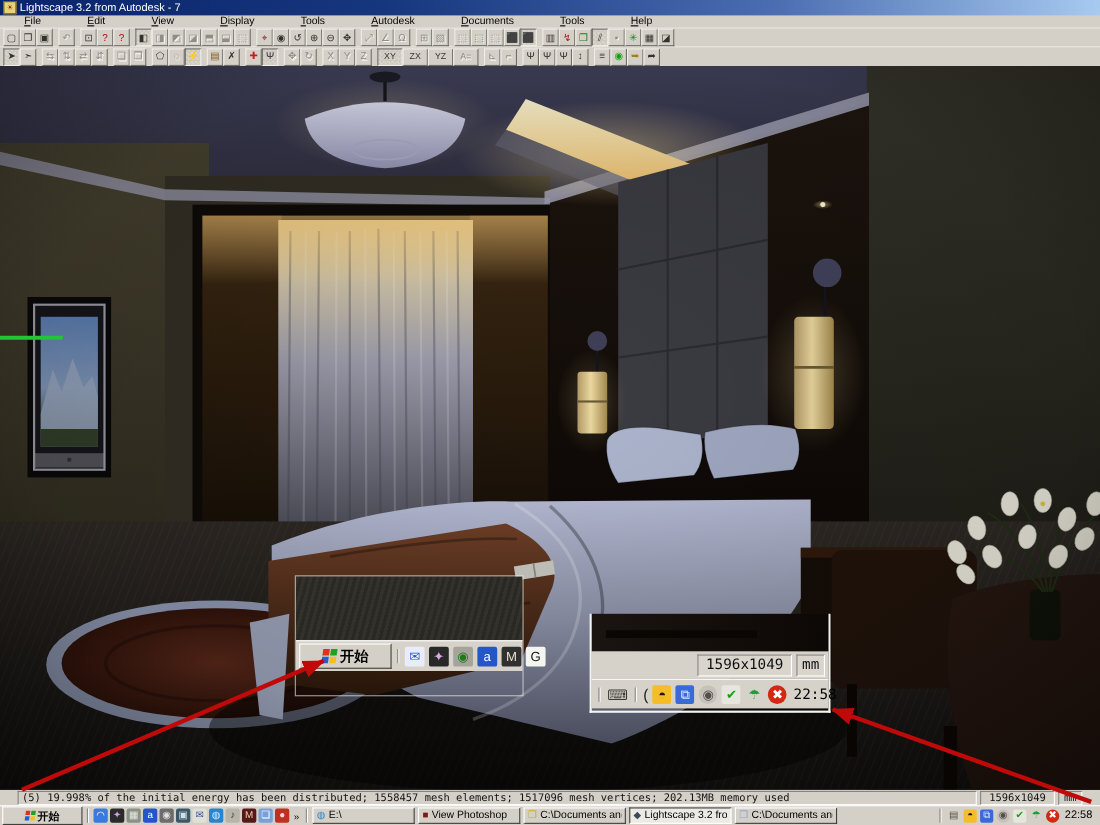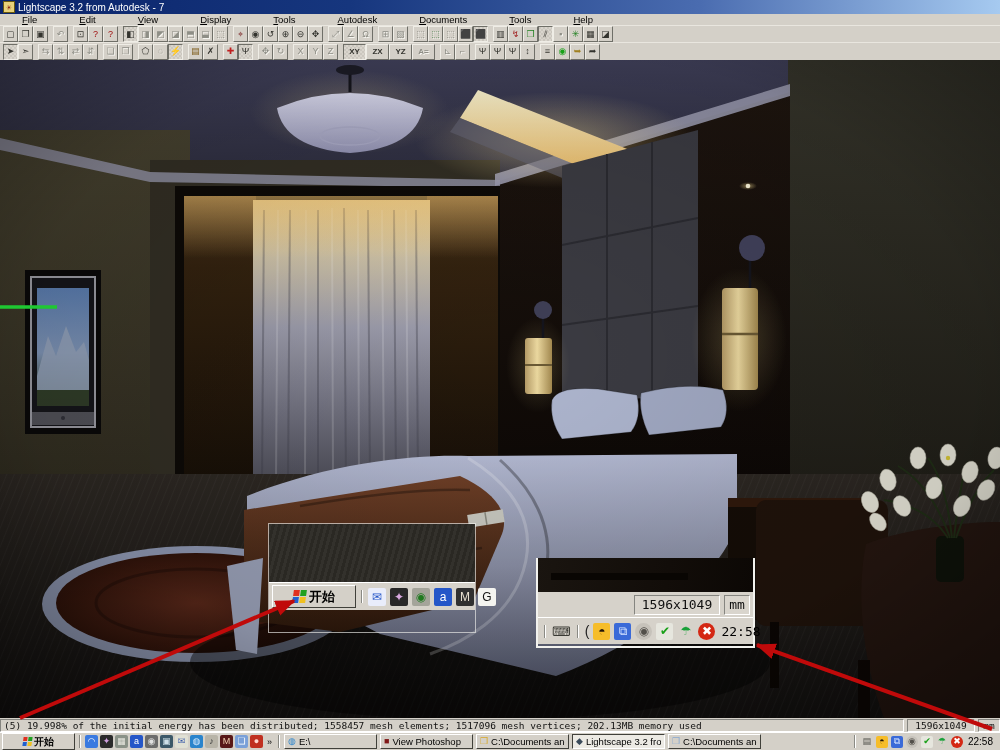--- a/index.html
+++ b/index.html
@@ -16,31 +16,31 @@
   .menu-item{padding:0 21px;line-height:11px;cursor:default;}
   .menu-item::first-letter{text-decoration:underline;}
   .toolbar{height:17px;display:flex;align-items:center;padding-left:3px;background:#d4d0c8;
     border-top:1px solid #e9e6df;box-sizing:border-box;}
   #tb2{height:18px;}
   .tgroup{display:flex;margin-right:5px;}
   .tbtn{width:13px;height:14px;display:flex;align-items:center;justify-content:center;
     background:#d4d0c8;border:1px solid;border-color:#efede6 #6f6f68 #6f6f68 #efede6;cursor:pointer;}
   .tbtn i{font-style:normal;font-size:9px;line-height:1;color:#33332e;}
   .tbtn.w{width:21px;}
-  .tbtn.w i{font-size:8px;font-weight:bold;text-align:right;}
+  .tbtn.w i{font-size:8px;font-weight:normal;text-align:right;}
   .tbtn.p{border-color:#6f6f68 #efede6 #efede6 #6f6f68;
     background:repeating-conic-gradient(#d9d5cd 0 25%,#cbc7bf 0 50%) 0 0/4px 4px;}
   .tbtn.d i{color:#8e8e86;text-shadow:1px 1px 0 #f6f5f0;}
 
   
   .viewport{position:relative;width:1000px;height:658px;background:#141216;overflow:hidden;}
   .viewport svg{display:block;}
 
   
-  .statusbar{height:14px;display:flex;align-items:center;background:#d4d0c8;padding:0 0;gap:3px;box-sizing:border-box;}
+  .statusbar{height:14px;display:flex;align-items:center;background:#d4d0c8;padding:0 16px;gap:3px;box-sizing:border-box;}
   .sb-msg{flex:1;height:11px;line-height:11px;border:1px solid;border-color:#858580 #fff #fff #858580;
     padding:0 3px;font-family:"DejaVu Sans Mono",monospace;font-size:9.5px;color:#111;white-space:nowrap;overflow:hidden;}
   .sb-field{height:11px;line-height:11px;border:1px solid;border-color:#858580 #fff #fff #858580;
     font-family:"DejaVu Sans Mono",monospace;font-size:9.5px;color:#111;text-align:center;}
   .sb-res{width:66px;}
   .sb-mm{width:20px;}
 
   
   .taskbar{height:18px;display:flex;align-items:center;background:#d4d0c8;border-top:1px solid #fff;
     padding:0 2px;gap:2px;box-sizing:border-box;}

